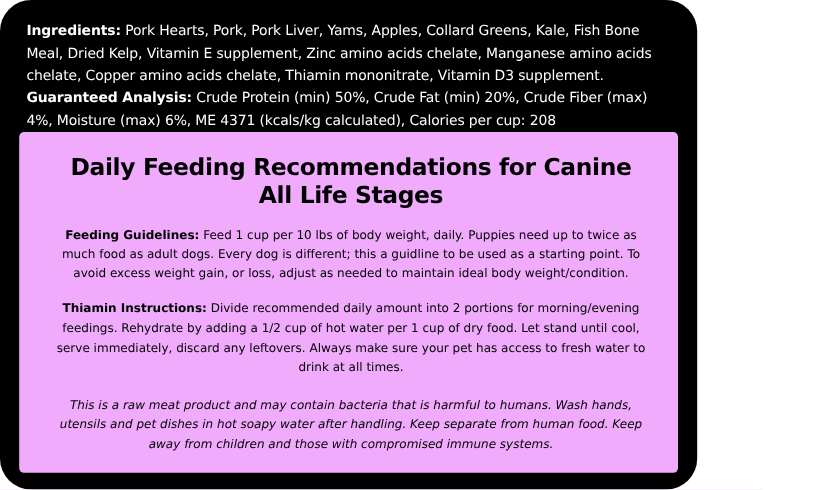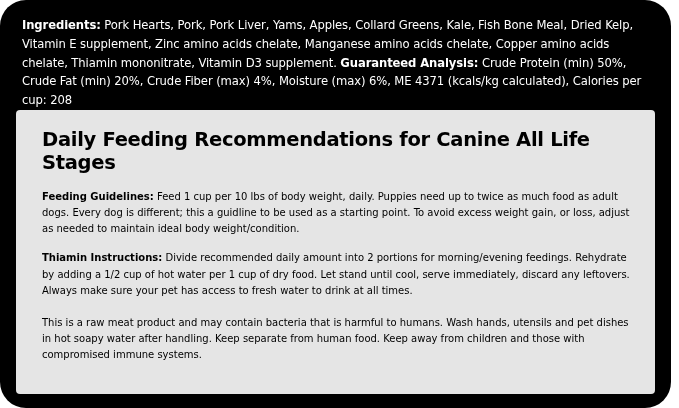--- a/index.html
+++ b/index.html
@@ -7,21 +7,21 @@
     padding: 0;
     background: #ffffff;
   }
   body {
     width: 679px;
     height: 408px;
     font-family: "DejaVu Sans", sans-serif;
   }
   .label-panel {
     position: relative;
-    width: 671px;
+    width: 581px;
     height: 408px;
     box-sizing: border-box;
     background: #000000;
     border-radius: 26px;
     padding: 14px 16px 14px 16px;
     overflow: hidden;
   }
   .ingredients-block {
     color: #ffffff;
     font-size: 11.6px;
@@ -32,43 +32,45 @@
   }
   .ingredients-block .regular {
     font-weight: normal;
   }
   .feeding-card {
     position: absolute;
     left: 16px;
     right: 16px;
     top: 110px;
     bottom: 14px;
-    background: #e5e5e5;
+    background: #f0abfc;
     border-radius: 4px;
     box-sizing: border-box;
     padding: 16px 22px 14px 26px;
+    text-align: center;
   }
   .feeding-title {
     font-size: 19.5px;
     font-weight: bold;
     color: #000000;
     letter-spacing: -0.3px;
     margin: 2px 0 14px 0;
     line-height: 1.2;
   }
   .para {
     font-size: 10px;
     line-height: 1.62;
     color: #000000;
     margin: 0 0 13px 0;
   }
   .para .lead {
     font-weight: bold;
   }
   .para.warn {
+    font-style: italic;
     margin-top: 16px;
     margin-bottom: 0;
   }
 </style>
 </head>
 <body>
 
 <div class="label-panel">
 
   <div class="ingredients-block">

